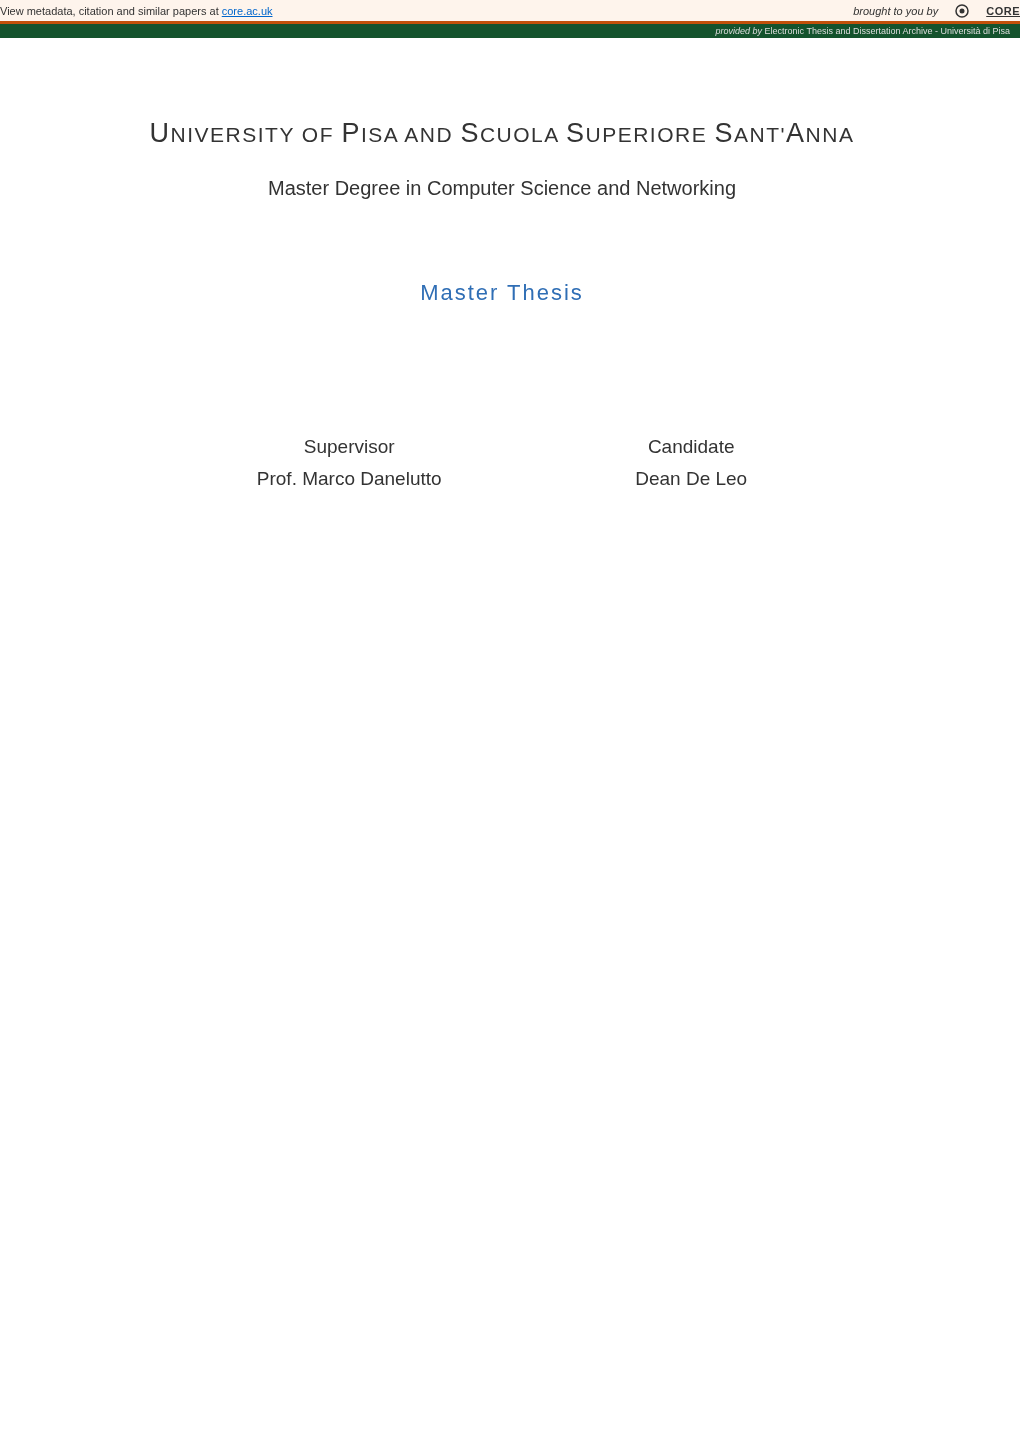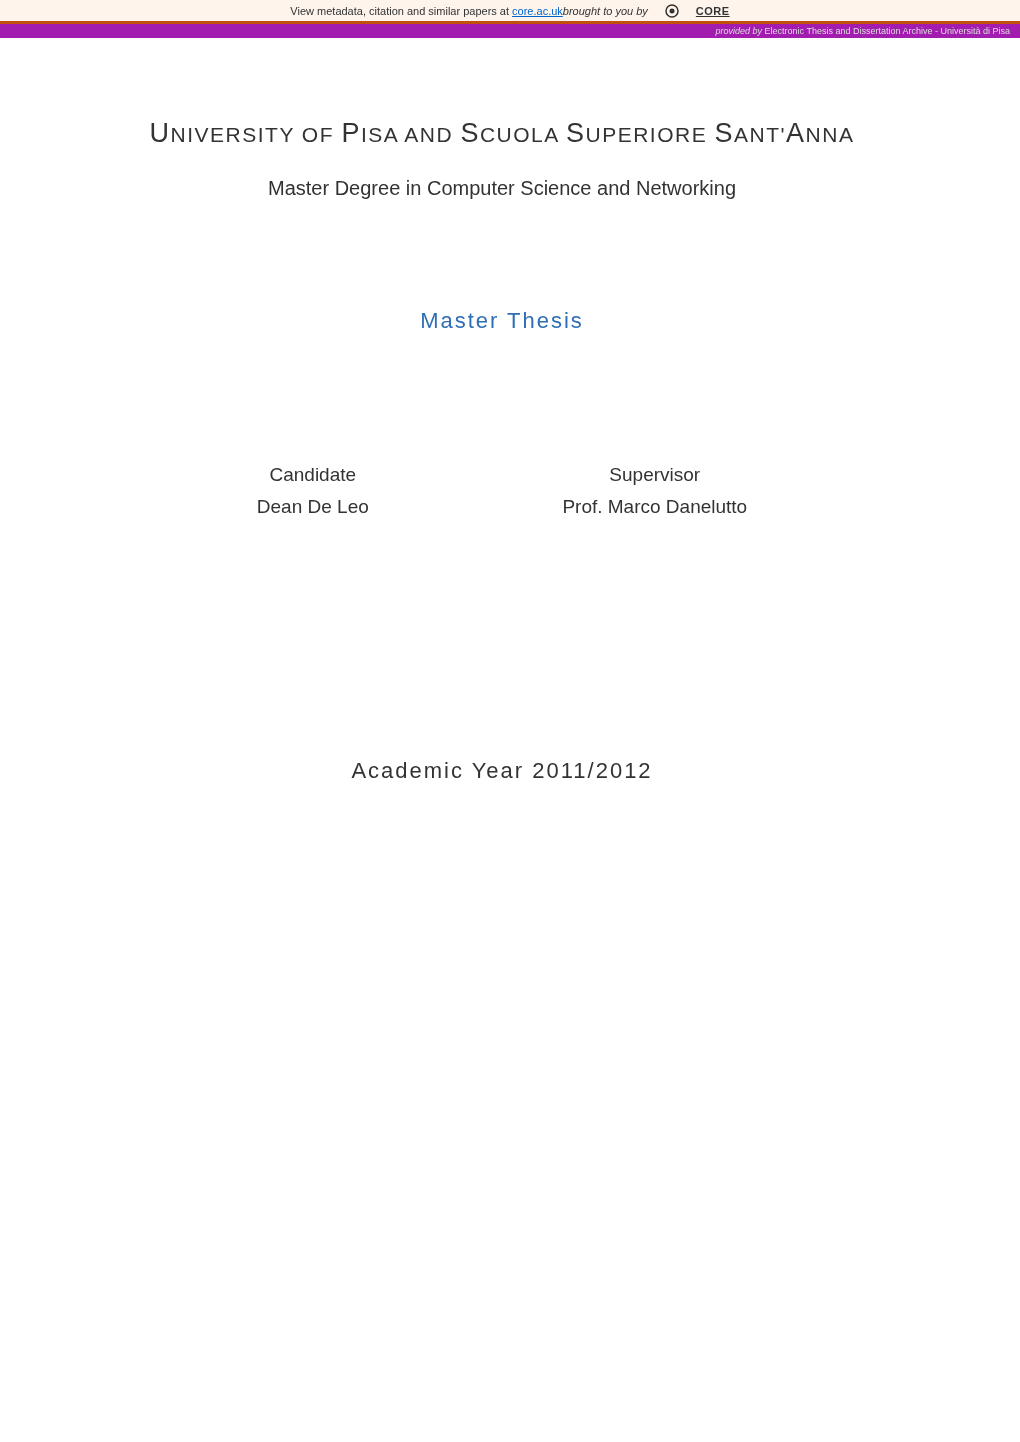--- a/index.html
+++ b/index.html
@@ -13,23 +13,23 @@
       background: white;
       font-family: Verdana, Geneva, sans-serif;
       position: relative;
     }
     .top-banner {
       width: 100%;
       height: 24px;
       background: #fef4ec;
       border-bottom: 3px solid #c2500a;
       display: flex;
-      justify-content: center;
+      justify-content: space-between;
       align-items: center;
-      padding: 0 7px;
+      padding: 0 0;
       font-size: 11px;
     }
     .banner-left {
       color: #333;
     }
     .banner-left a {
       color: #0066cc;
       text-decoration: underline;
     }
     .banner-right {
@@ -46,21 +46,21 @@
       text-decoration: underline;
     }
     .core-icon {
       display: inline-block;
       width: 14px;
       height: 14px;
       vertical-align: middle;
     }
     .provider-bar {
       width: 100%;
-      background: #a21caf;
+      background: #14532d;
       color: #ddd;
       font-size: 9px;
       text-align: right;
       padding: 2px 10px;
       font-style: italic;
     }
     .provider-bar .provided {
       font-style: italic;
     }
     .provider-bar .archive {
@@ -77,21 +77,21 @@
       margin-bottom: 28px;
       font-family: 'Trebuchet MS', Helvetica, sans-serif;
     }
     .university .sc {
       font-size: 27px;
     }
     .degree {
       font-size: 20px;
       color: #333;
       font-family: 'Trebuchet MS', Helvetica, sans-serif;
-      margin-bottom: 108px;
+      margin-bottom: 80px;
     }
     .thesis-label {
       font-size: 22px;
       color: #2f6eb5;
       letter-spacing: 2px;
       font-family: 'Trebuchet MS', Helvetica, sans-serif;
       margin-bottom: 130px;
       margin-top: 24px;
     }
     .title {
@@ -153,22 +153,21 @@
 </div>
 
 <div class="page">
   <div class="university">
     <span class="sc">U</span>NIVERSITY OF <span class="sc">P</span>ISA AND <span class="sc">S</span>CUOLA <span class="sc">S</span>UPERIORE <span class="sc">S</span>ANT'<span class="sc">A</span>NNA
   </div>
   <div class="degree">Master Degree in Computer Science and Networking</div>
   <div class="thesis-label">Master Thesis</div>
   <div class="people">
     <div class="person">
+      <div class="person-role">Supervisor</div>
+      <div class="person-name">Prof. Marco Danelutto</div>
+    </div>
+    <div class="person">
       <div class="person-role">Candidate</div>
       <div class="person-name">Dean De Leo</div>
     </div>
-    <div class="person">
-      <div class="person-role">Supervisor</div>
-      <div class="person-name">Prof. Marco Danelutto</div>
-    </div>
   </div>
-  <div class="academic-year">Academic Year 2011/2012</div>
 </div>
 
 </body></html>

